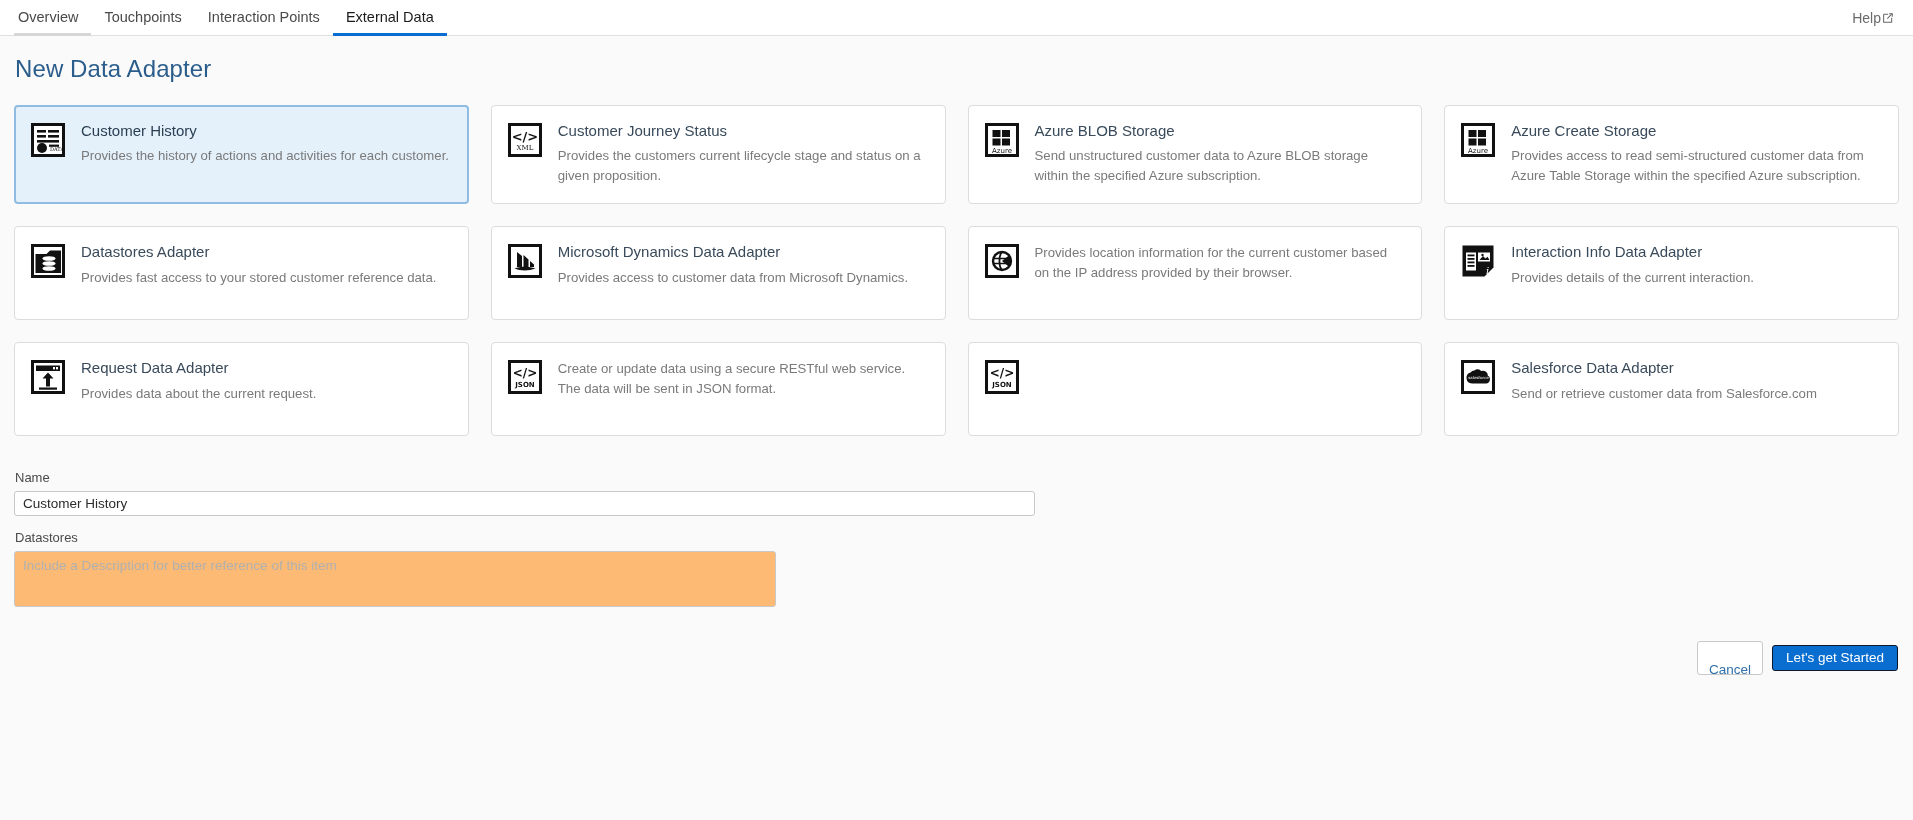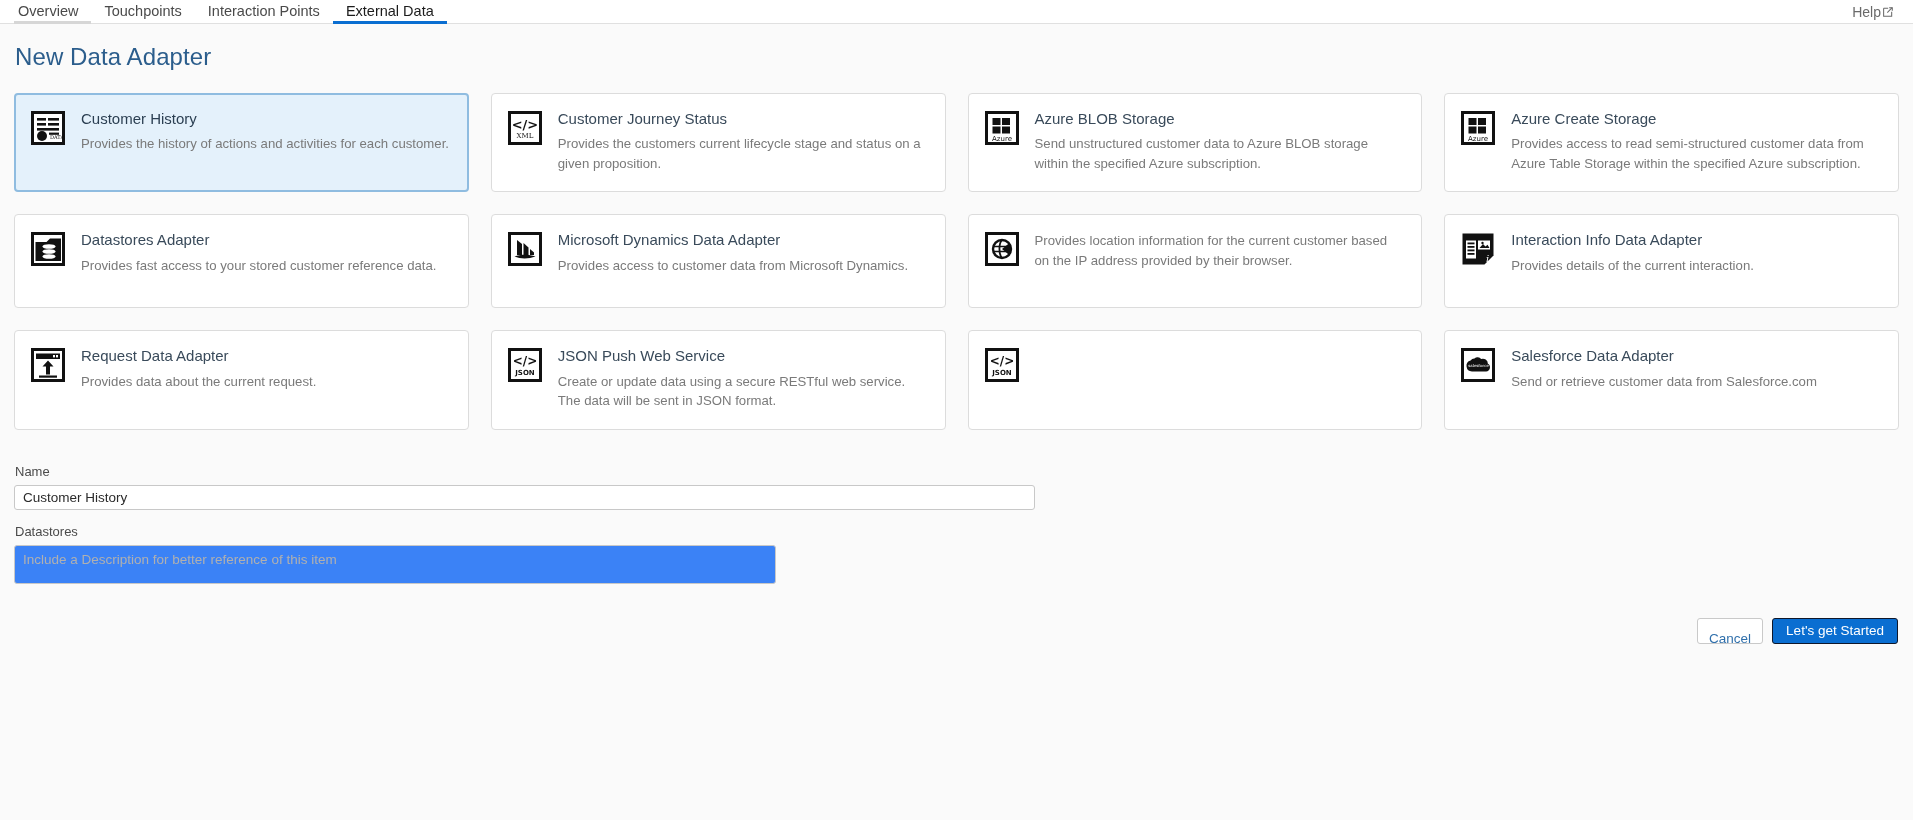--- a/index.html
+++ b/index.html
@@ -7,21 +7,21 @@
     margin: 0; padding: 0;
     width: 1913px; height: 820px;
     background: #fafafa;
     font-family: "Liberation Sans", sans-serif;
     color: #333;
     overflow: hidden;
   }
 
   
   .topbar {
-    height: 24px;
+    height: 36px;
     background: #ffffff;
     border-bottom: 1px solid #e0e0e0;
     display: flex;
     align-items: stretch;
     padding: 0 18px 0 14px;
     position: relative;
   }
   .tabs { display: flex; align-items: stretch; }
   .tab {
     display: flex; align-items: center;
@@ -118,24 +118,24 @@
     font-size: 13.5px;
     font-family: "Liberation Sans", sans-serif;
     color: #2b2b2b;
     padding: 2px 8px;
     outline: none;
   }
   .field-block + .field-block { margin-top: 14px; }
   .textarea {
     display: block;
     width: 762px;
-    height: 39px;
+    height: 56px;
     border: 1px solid #c8c8c8;
     border-radius: 3px;
-    background: #3b82f6;
+    background: #fdba74;
     font-size: 13.5px;
     font-family: "Liberation Sans", sans-serif;
     color: #2b2b2b;
     padding: 6px 8px;
     resize: none;
     outline: none;
   }
   .textarea::placeholder { color: #b0b0b0; }
 
   
@@ -146,21 +146,21 @@
     gap: 9px;
     margin-top: 34px;
     padding-right: 1px;
   }
   .btn {
     font-family: "Liberation Sans", sans-serif;
     font-size: 13.5px;
     border-radius: 3px;
     cursor: pointer;
     height: 26px;
-    padding: 8px 11px;
+    padding: 16px 11px;
     line-height: 24px;
   }
   .btn-secondary {
     background: #ffffff;
     border: 1px solid #c9c9c9;
     color: #2f6fab;
   }
   .btn-primary {
     background: #0a6ed1;
     border: 1px solid #0f172a;
@@ -341,21 +341,20 @@
       </div>
       <div class="card">
         <div class="card-icon">
           <svg viewBox="0 0 34 34">
             <rect x="1.5" y="1.5" width="31" height="31" fill="#fff" stroke="#111" stroke-width="3"></rect>
         <text x="17" y="17" font-size="12" font-weight="bold" text-anchor="middle" font-family="DejaVu Sans, sans-serif" fill="#111">&lt;/&gt;</text>
         <text x="17" y="27" font-size="7" font-weight="bold" text-anchor="middle" font-family="DejaVu Sans, sans-serif" fill="#111">JSON</text>
       </svg>
         </div>
         <div class="card-body">
-          <div class="card-title">JSON Push Web Service</div>
           <div class="card-desc">Create or update data using a secure RESTful web service. The data will be sent in JSON format.</div>
         </div>
       </div>
       <div class="card">
         <div class="card-icon">
           <svg viewBox="0 0 34 34">
             <rect x="1.5" y="1.5" width="31" height="31" fill="#fff" stroke="#111" stroke-width="3"></rect>
         <text x="17" y="17" font-size="12" font-weight="bold" text-anchor="middle" font-family="DejaVu Sans, sans-serif" fill="#111">&lt;/&gt;</text>
         <text x="17" y="27" font-size="7" font-weight="bold" text-anchor="middle" font-family="DejaVu Sans, sans-serif" fill="#111">JSON</text>
       </svg>

